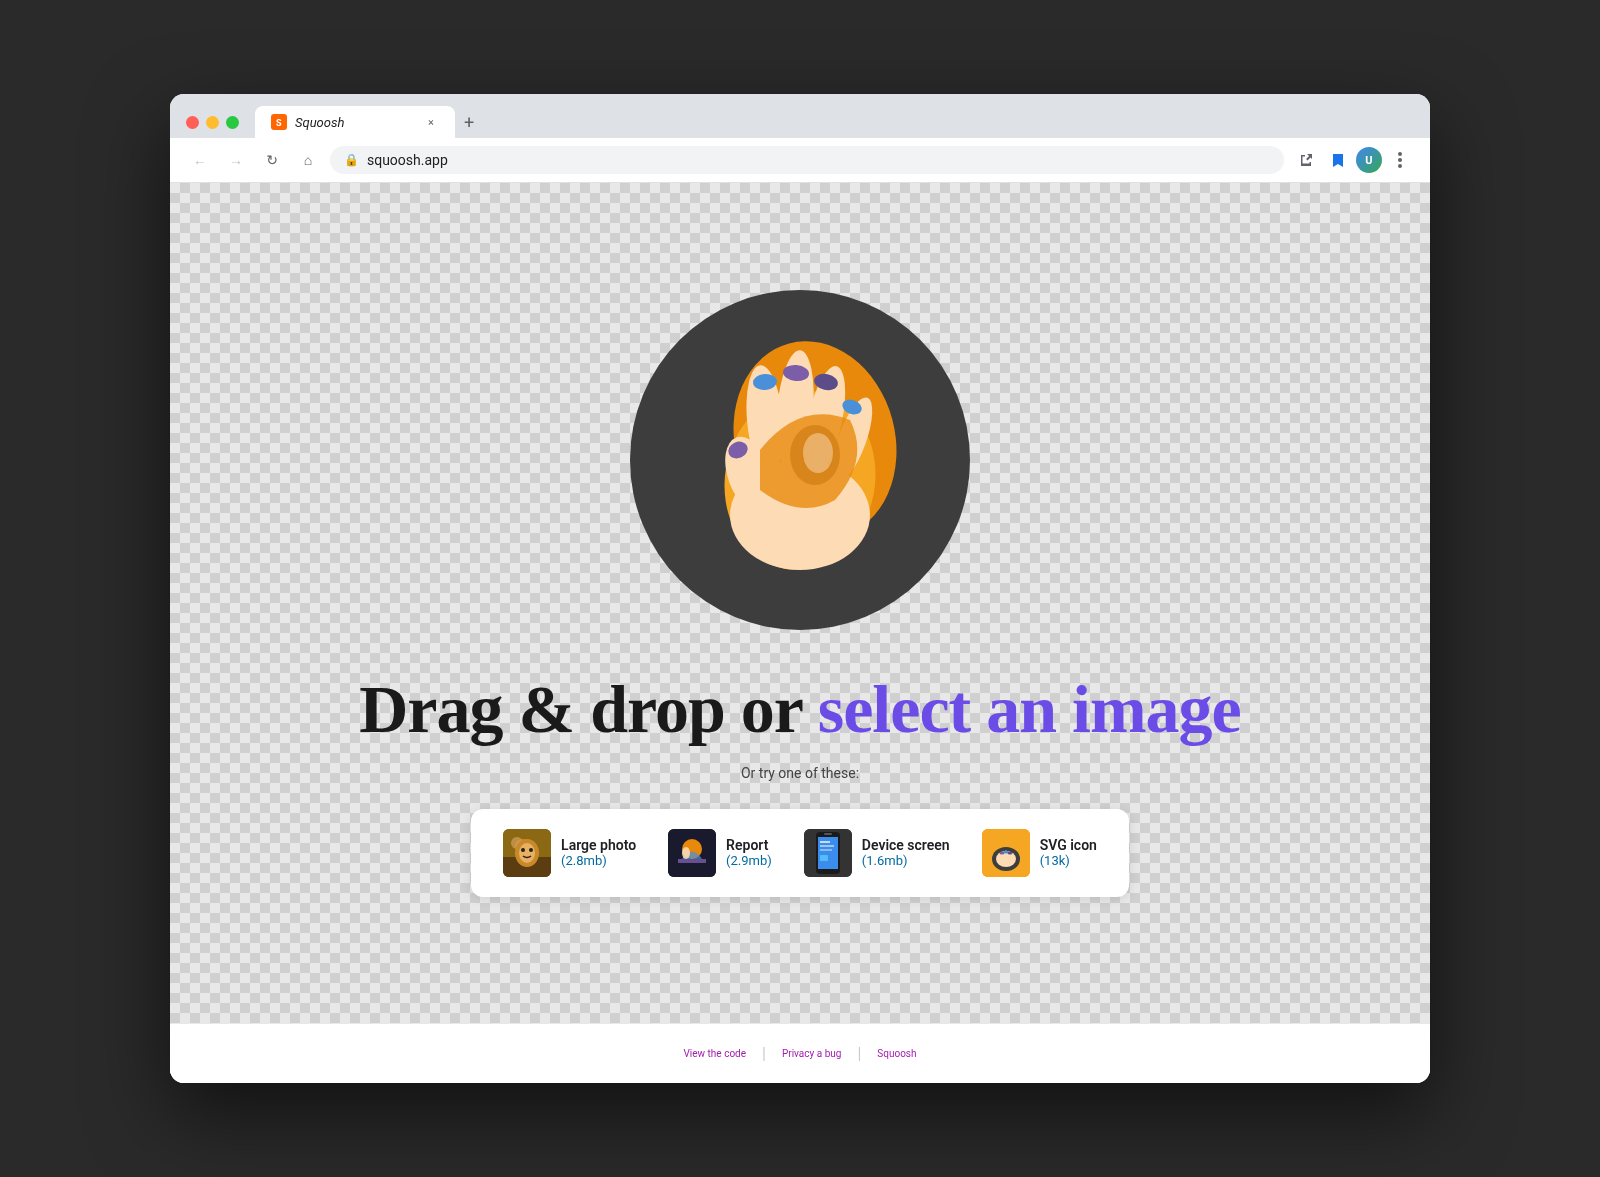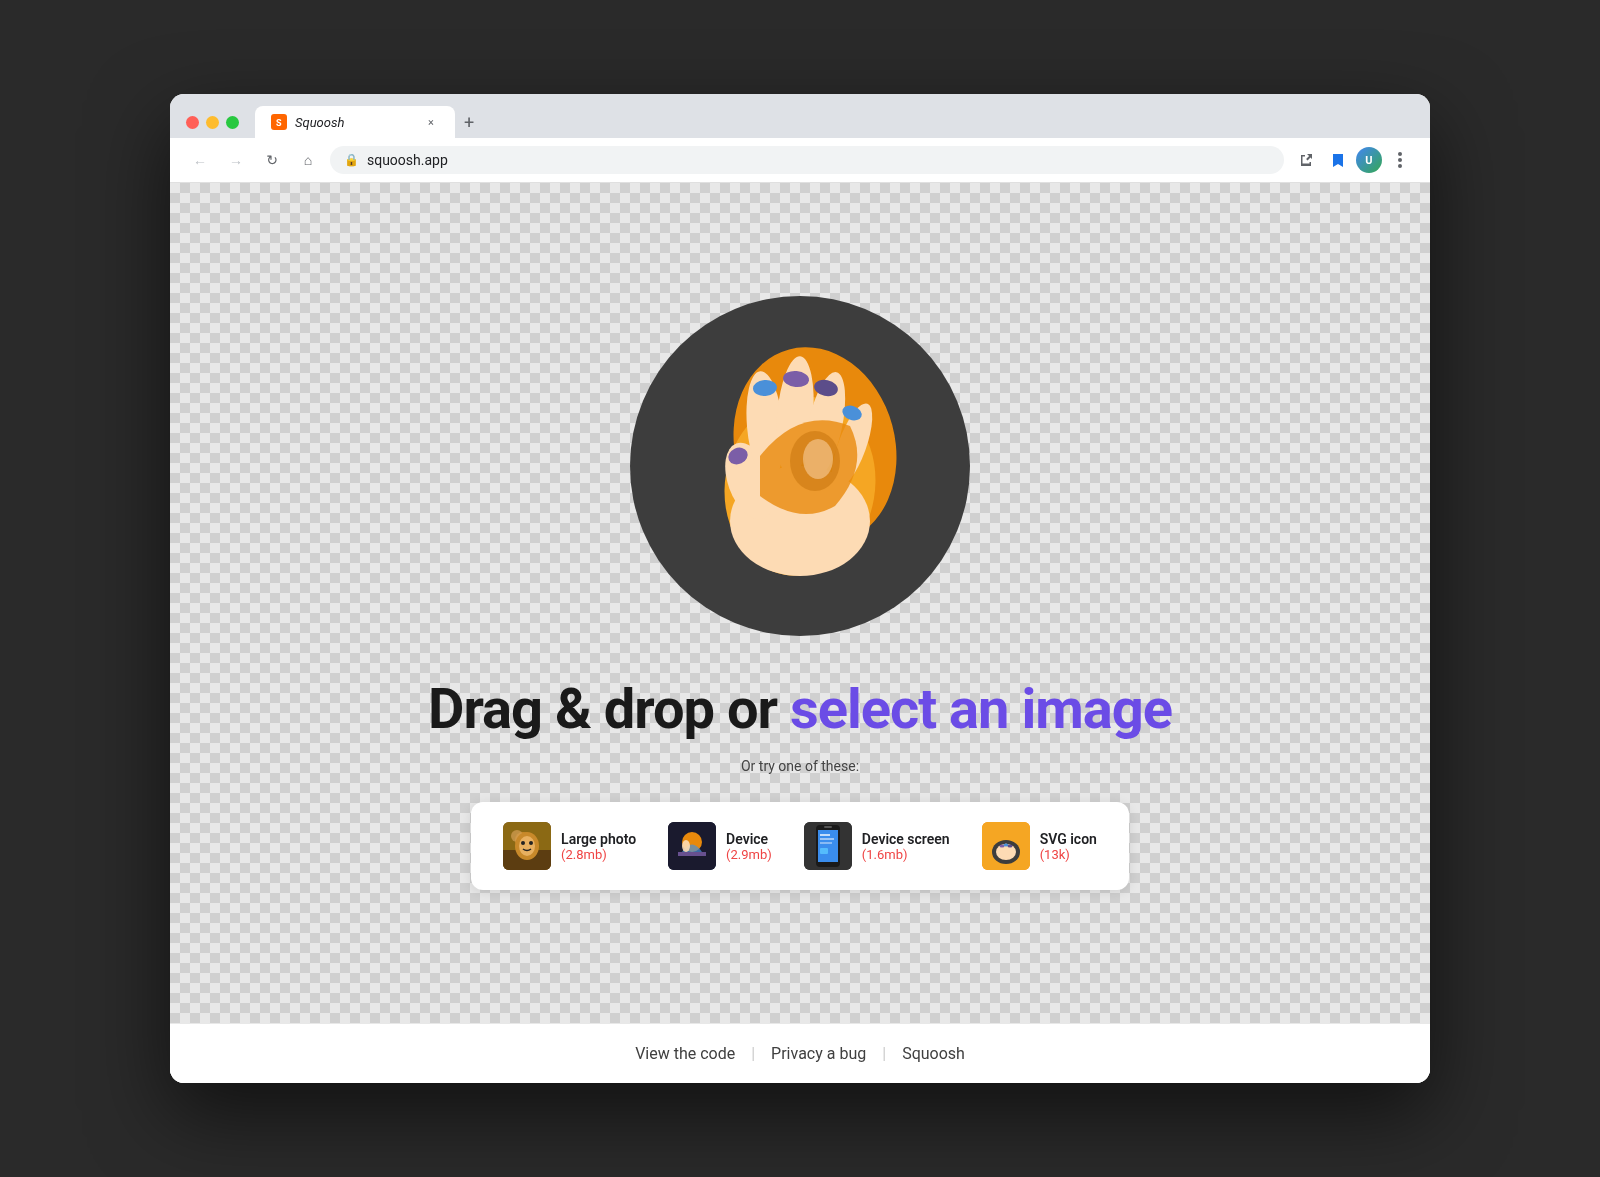--- a/index.html
+++ b/index.html
@@ -227,26 +227,27 @@
       position: relative;
     }
 
     
     .logo-svg {
       width: 280px;
       height: 280px;
     }
 
     .main-heading {
-      font-size: 56px;
+      font-size: 68px;
       font-weight: 700;
       color: #1a1a1a;
       text-align: center;
       margin-bottom: 16px;
       letter-spacing: -1px;
+      font-family: Liberation Serif, serif;
     }
 
     .heading-link {
       color: #6b4ce6;
       cursor: pointer;
     }
 
     .subtitle {
       font-size: 14px;
       color: #444;
@@ -287,21 +288,21 @@
     }
 
     .sample-name {
       font-size: 14px;
       font-weight: 600;
       color: #202124;
     }
 
     .sample-size {
       font-size: 13px;
-      color: #ef4444;
+      color: #0369a1;
     }
 
     
     .thumb-large-photo {
       width: 48px;
       height: 48px;
       border-radius: 6px;
       background: linear-gradient(135deg, #8B7355 0%, #654321 50%, #A0522D 100%);
       position: relative;
       overflow: hidden;
@@ -340,22 +341,22 @@
       padding: 20px;
       display: flex;
       align-items: center;
       justify-content: center;
       gap: 16px;
       border-top: 1px solid #e8e8e8;
       width: 100%;
     }
 
     .footer-link {
-      color: #404040;
-      font-size: 16px;
+      color: #a21caf;
+      font-size: 10px;
       cursor: pointer;
       text-decoration: none;
     }
 
     .footer-separator {
       color: #ccc;
       font-size: 16px;
     }
   </style>
 </head>
@@ -488,21 +489,21 @@
           <div class="thumb-artwork sample-thumb">
             <svg width="48" height="48" viewBox="0 0 48 48">
               <rect width="48" height="48" fill="#1a1a2e"></rect>
               <circle cx="24" cy="20" r="10" fill="#e8890c"></circle>
               <path d="M 14 30 Q 24 15 34 30 Z" fill="#4A90D9" opacity="0.7"></path>
               <rect x="10" y="30" width="28" height="4" fill="#7B5EA7" opacity="0.8"></rect>
               <ellipse cx="18" cy="24" rx="4" ry="6" fill="#FDDBB4" opacity="0.9"></ellipse>
             </svg>
           </div>
           <div class="sample-info">
-            <span class="sample-name">Device</span>
+            <span class="sample-name">Report</span>
             <span class="sample-size">(2.9mb)</span>
           </div>
         </div>
 
         <div class="sample-item">
           <div class="thumb-device sample-thumb">
             <svg width="48" height="48" viewBox="0 0 48 48">
               <rect width="48" height="48" fill="#333"></rect>
               <rect x="12" y="3" width="24" height="42" rx="4" fill="#1a1a1a"></rect>
               <rect x="14" y="8" width="20" height="32" fill="#3a8ded"></rect>

